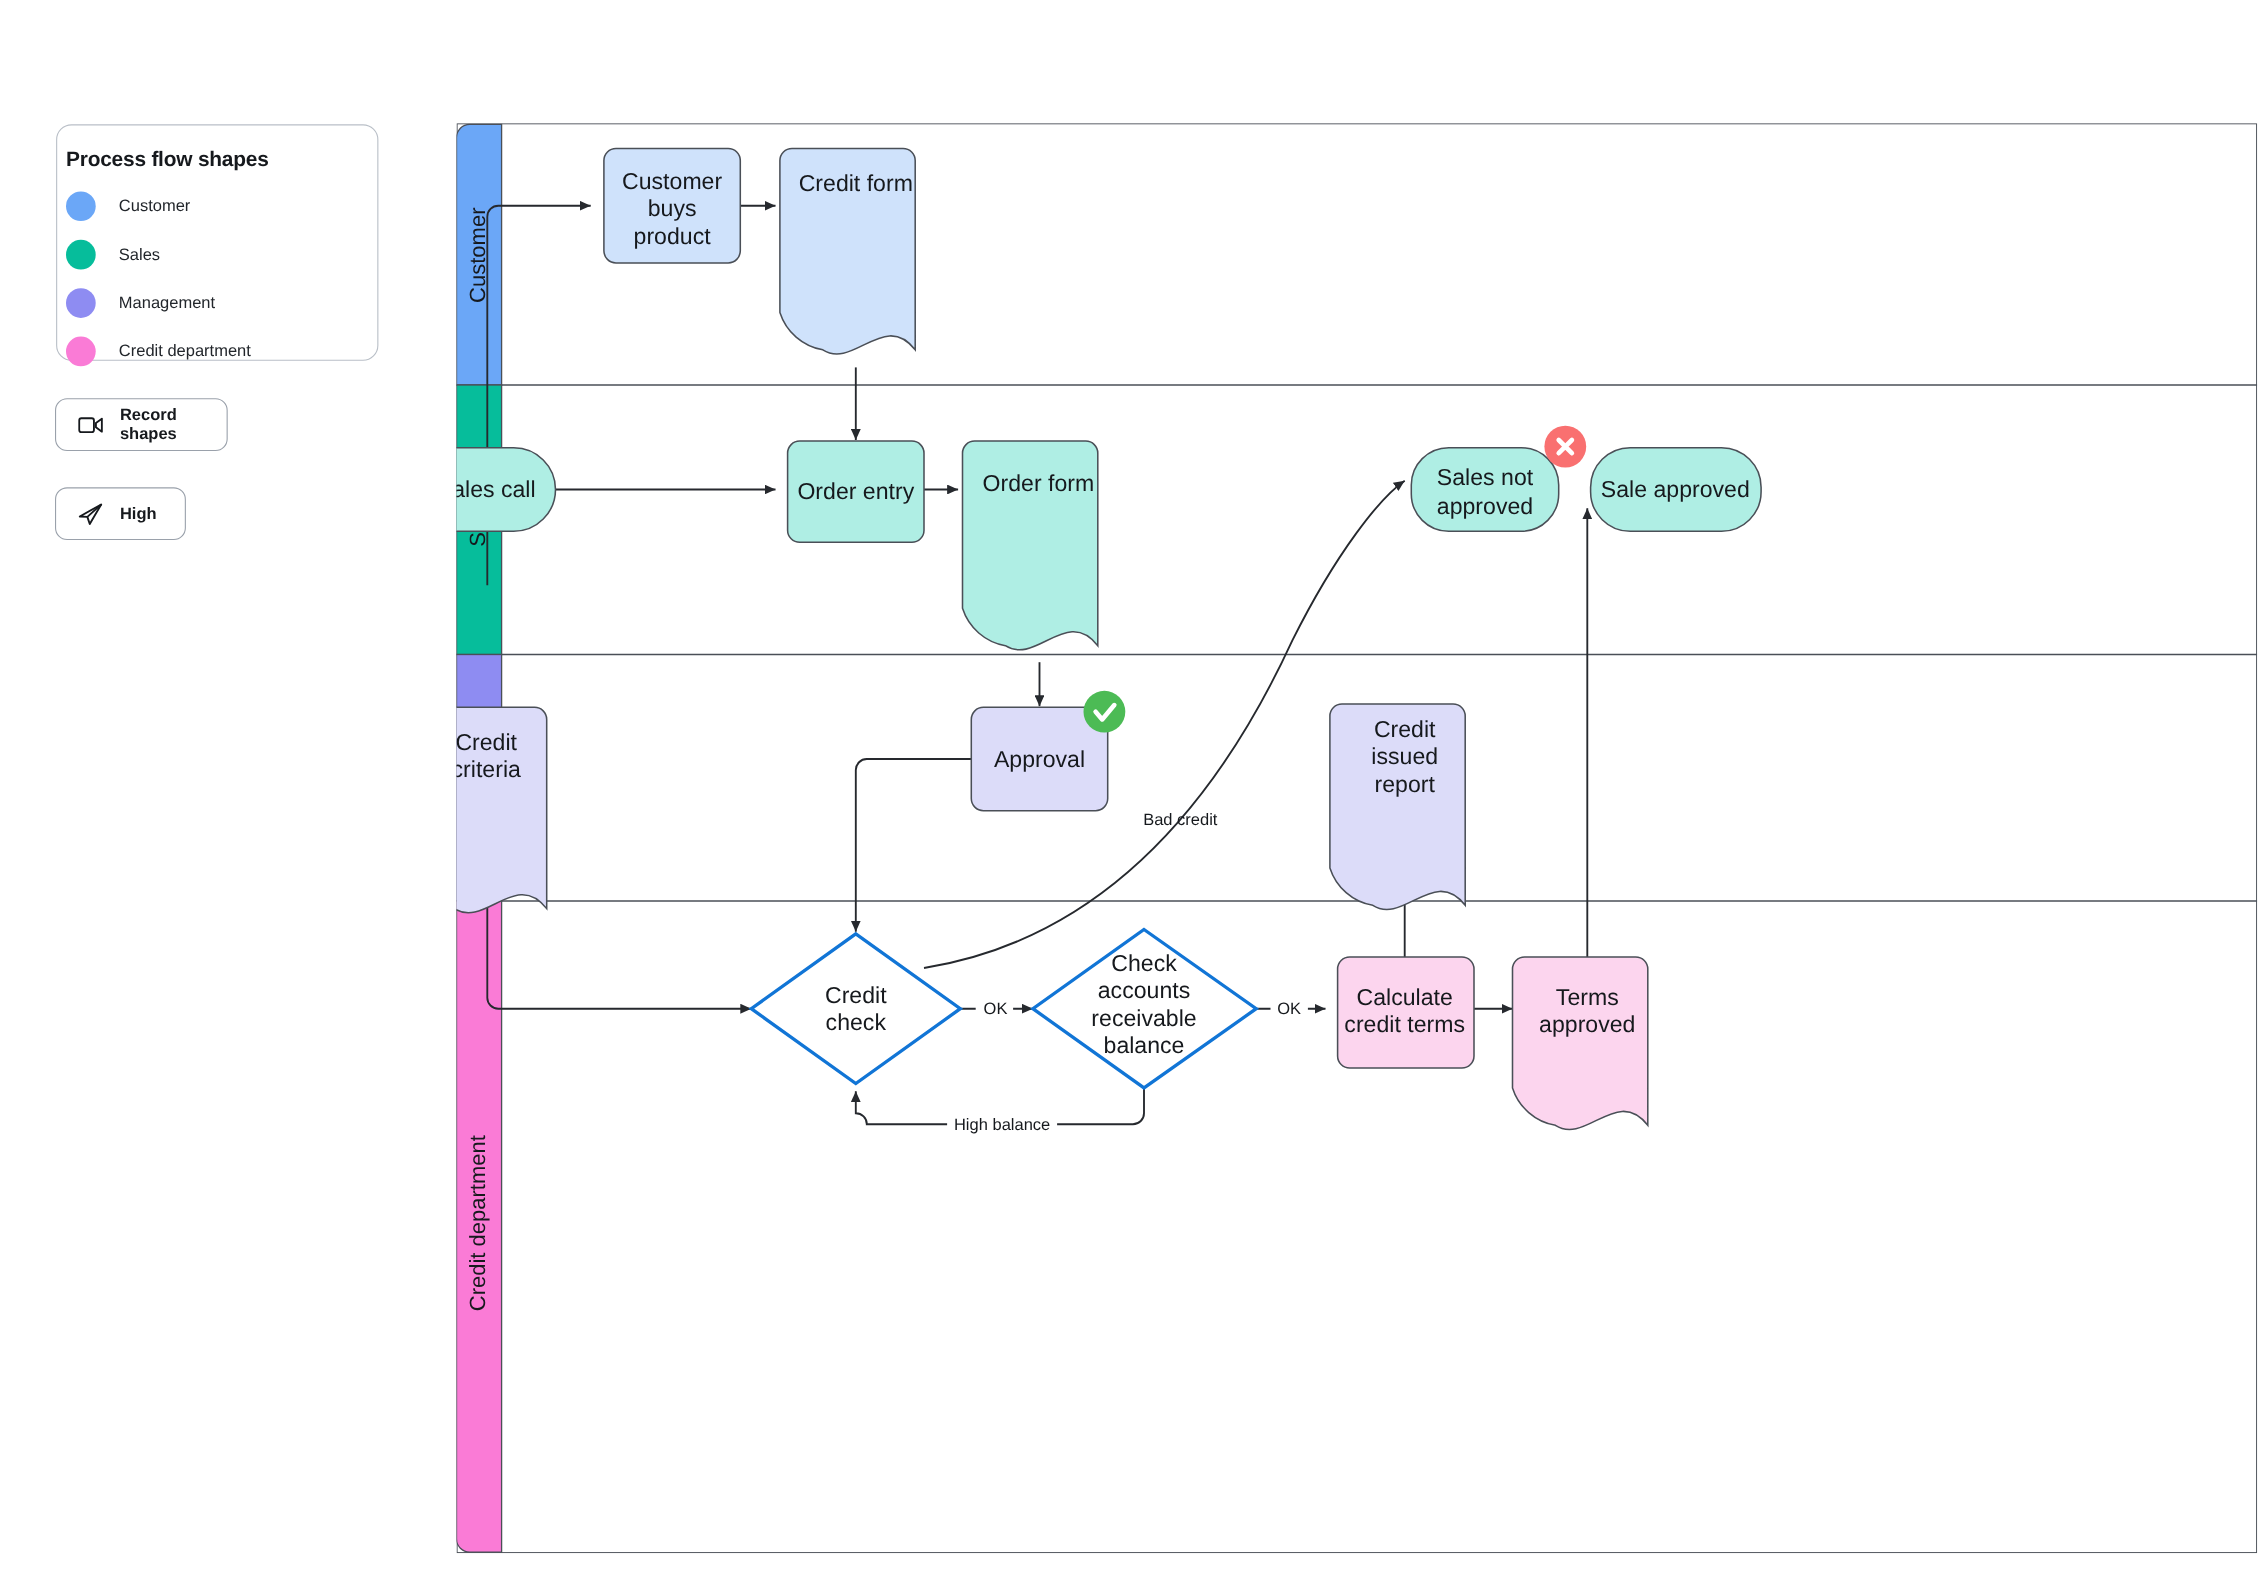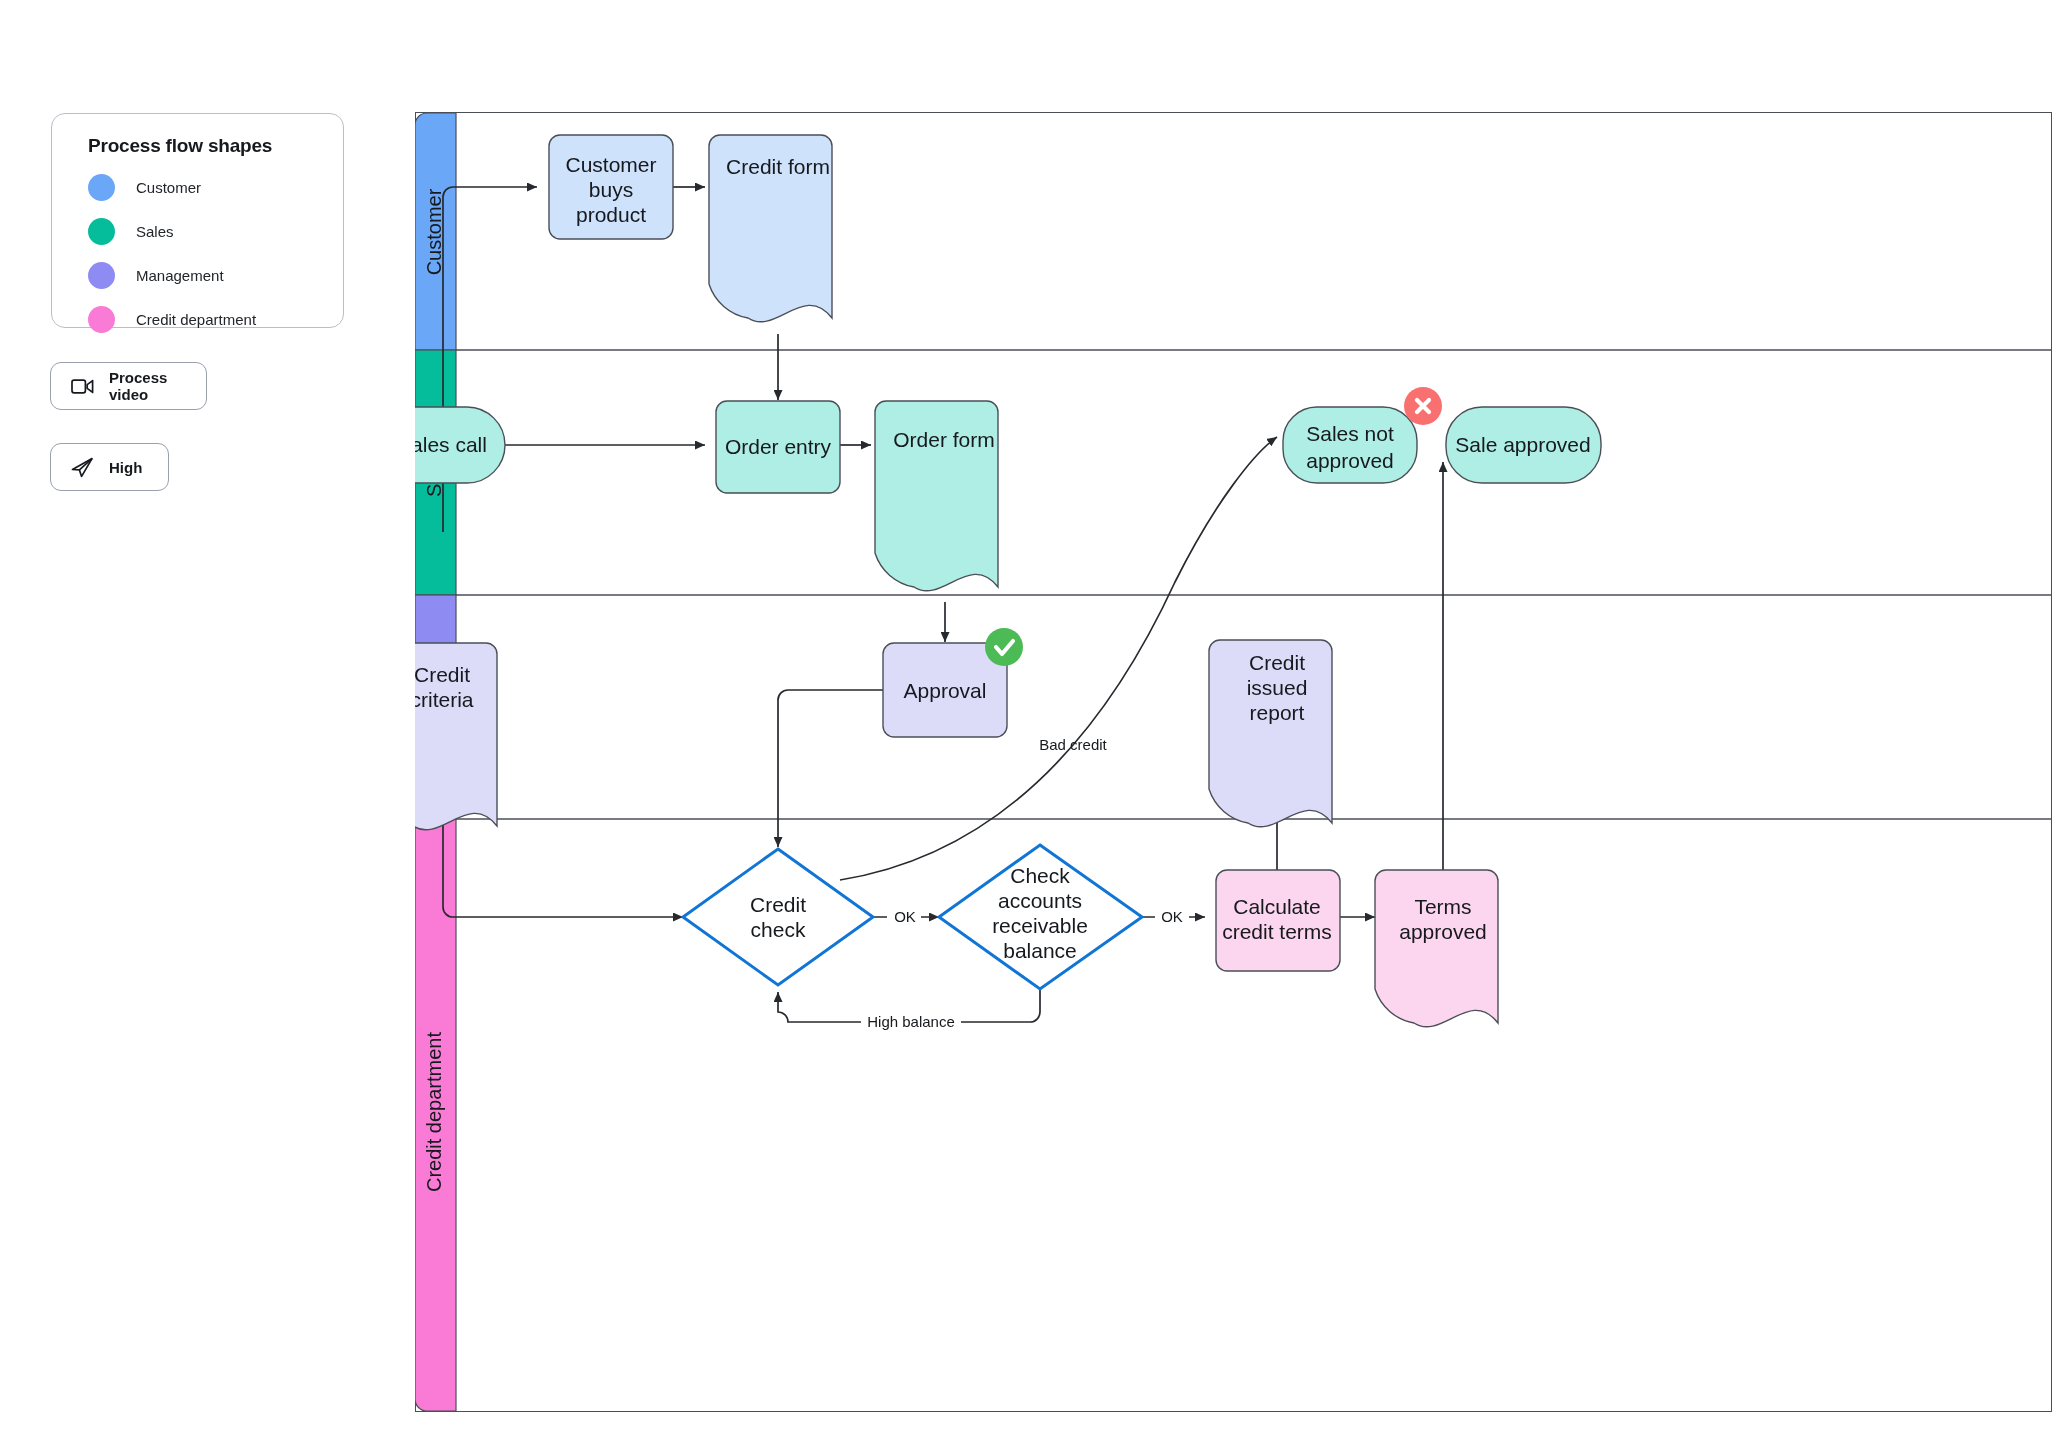--- a/index.html
+++ b/index.html
@@ -2,21 +2,21 @@
 <html><head>
 <meta charset="utf-8">
 <style>
   html,body{margin:0;padding:0;background:#ffffff;}
   body{width:2062px;height:1431px;position:relative;overflow:hidden;
        font-family:"Liberation Sans","DejaVu Sans",sans-serif;color:#1a1a1a;}
 
   
   #legend-card{position:absolute;left:51px;top:113px;width:293px;height:215px;
     background:#fff;border:1px solid #b9bfc7;border-radius:14px;box-sizing:border-box;
-    padding:21px 36px;}
+    padding:21px 8px;}
   #legend-title{font-size:19px;font-weight:bold;color:#16191d;letter-spacing:-.2px;}
   .legend-row{display:flex;align-items:center;margin-top:17px;}
   .legend-dot{width:27px;height:27px;border-radius:50%;flex:0 0 auto;}
   .legend-label{margin-left:21px;font-size:15px;color:#22262b;}
 
   .side-btn{position:absolute;background:#fff;border:1px solid #9aa1ab;border-radius:11px;
     display:flex;align-items:center;box-sizing:border-box;padding:0 20px;height:48px;}
   #record-video-button{left:50px;top:362px;width:157px;}
   #share-button{left:50px;top:443px;width:119px;}
   .side-btn .btn-label{font-size:15px;font-weight:bold;color:#16191d;margin-left:15px;}
@@ -57,21 +57,21 @@
   </div>
 </div>
 
 <div class="side-btn" id="record-video-button">
   <span>
     <svg width="23" height="17" viewBox="0 0 23 17">
       <rect x="1" y="2.2" width="13.4" height="12.6" rx="2" fill="none" stroke="#16191d" stroke-width="1.7"></rect>
       <path d="M16.2 6.6 L21.6 2.6 L21.6 14.4 L16.2 10.4 Z" fill="none" stroke="#16191d" stroke-width="1.7" stroke-linejoin="round"></path>
     </svg>
   </span>
-  <span class="btn-label">Process video</span>
+  <span class="btn-label">Record shapes</span>
 </div>
 
 <div class="side-btn" id="share-button">
   <span>
     <svg width="23" height="21" viewBox="0 0 23 21">
       <path d="M1.5 12.5 L21 1.6 L10.6 19.4 L8.4 12.9 Z" fill="none" stroke="#16191d" stroke-width="1.7" stroke-linejoin="round"></path>
       <path d="M8.4 12.9 L21 1.6" fill="none" stroke="#16191d" stroke-width="1.7"></path>
     </svg>
   </span>
   <span class="btn-label">High</span>

